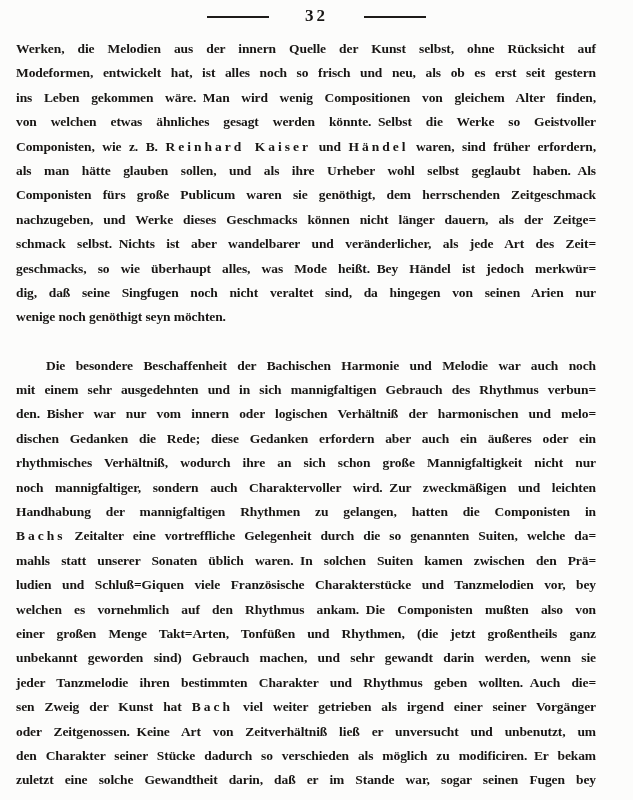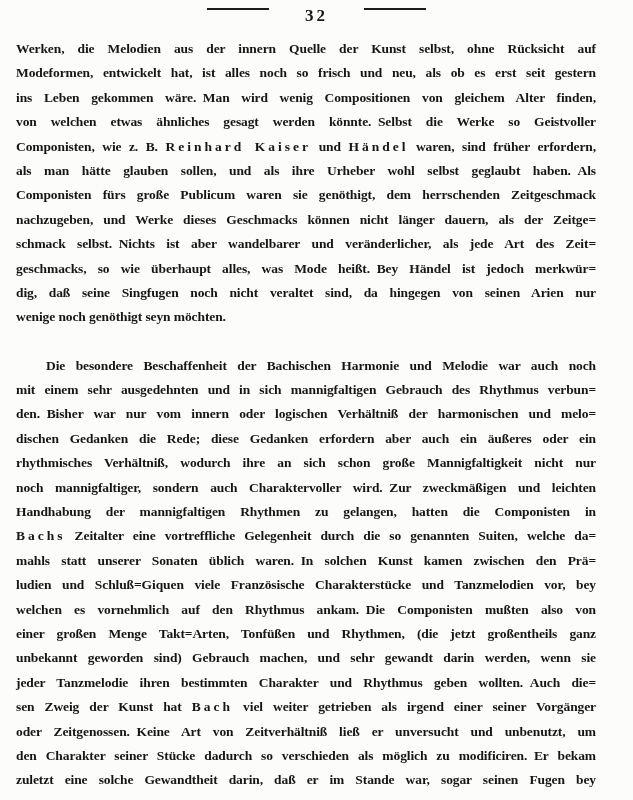--- a/index.html
+++ b/index.html
@@ -6,21 +6,21 @@
   .page {
     position:relative;
     width:633px; height:800px;
     background:#fcfcfb;
     overflow:hidden;
     font-family:"Liberation Serif","DejaVu Serif",serif;
     color:#181614;
   }
   .running-head {
     position:absolute; top:6px; left:0; right:0;
-    display:flex; justify-content:center;
+    display:flex; align-items:center; justify-content:center;
     gap:36px;
   }
   .head-rule {
     width:62px; height:2px; background:#1d1b19;
     margin-top:2px;
   }
   .page-num {
     font-size:17px; font-weight:700; letter-spacing:3px;
     color:#181614;
   }
@@ -64,21 +64,21 @@
       <div class="line"><span>dig, daß seine Singfugen noch nicht veraltet sind, da hingegen von seinen Arien nur</span></div>
       <div class="line align-left"><span>wenige noch genöthigt seyn möchten.</span></div>
       <div class="line indent"><span>Die besondere Beschaffenheit der Bachischen Harmonie und Melodie war auch noch</span></div>
       <div class="line"><span>mit einem sehr ausgedehnten und in sich mannigfaltigen Gebrauch des Rhythmus verbun=</span></div>
       <div class="line"><span>den. Bisher war nur vom innern oder logischen Verhältniß der harmonischen und melo=</span></div>
       <div class="line"><span>dischen Gedanken die Rede; diese Gedanken erfordern aber auch ein äußeres oder ein</span></div>
       <div class="line"><span>rhythmisches Verhältniß, wodurch ihre an sich schon große Mannigfaltigkeit nicht nur</span></div>
       <div class="line"><span>noch mannigfaltiger, sondern auch Charaktervoller wird. Zur zweckmäßigen und leichten</span></div>
       <div class="line"><span>Handhabung der mannigfaltigen Rhythmen zu gelangen, hatten die Componisten in</span></div>
       <div class="line"><span class="spaced">Bachs</span><span> Zeitalter eine vortreffliche Gelegenheit durch die so genannten Suiten, welche da=</span></div>
-      <div class="line"><span>mahls statt unserer Sonaten üblich waren. In solchen Kunst kamen zwischen den Prä=</span></div>
+      <div class="line"><span>mahls statt unserer Sonaten üblich waren. In solchen Suiten kamen zwischen den Prä=</span></div>
       <div class="line"><span>ludien und Schluß=Giquen viele Französische Charakterstücke und Tanzmelodien vor, bey</span></div>
       <div class="line"><span>welchen es vornehmlich auf den Rhythmus ankam. Die Componisten mußten also von</span></div>
       <div class="line"><span>einer großen Menge Takt=Arten, Tonfüßen und Rhythmen, (die jetzt großentheils ganz</span></div>
       <div class="line"><span>unbekannt geworden sind) Gebrauch machen, und sehr gewandt darin werden, wenn sie</span></div>
       <div class="line"><span>jeder Tanzmelodie ihren bestimmten Charakter und Rhythmus geben wollten. Auch die=</span></div>
       <div class="line"><span>sen Zweig der Kunst hat </span><span class="spaced">Bach</span><span> viel weiter getrieben als irgend einer seiner Vorgänger</span></div>
       <div class="line"><span>oder Zeitgenossen. Keine Art von Zeitverhältniß ließ er unversucht und unbenutzt, um</span></div>
       <div class="line"><span>den Charakter seiner Stücke dadurch so verschieden als möglich zu modificiren. Er bekam</span></div>
       <div class="line"><span>zuletzt eine solche Gewandtheit darin, daß er im Stande war, sogar seinen Fugen bey</span></div>
       <div class="line align-right"><span>allem</span></div>

